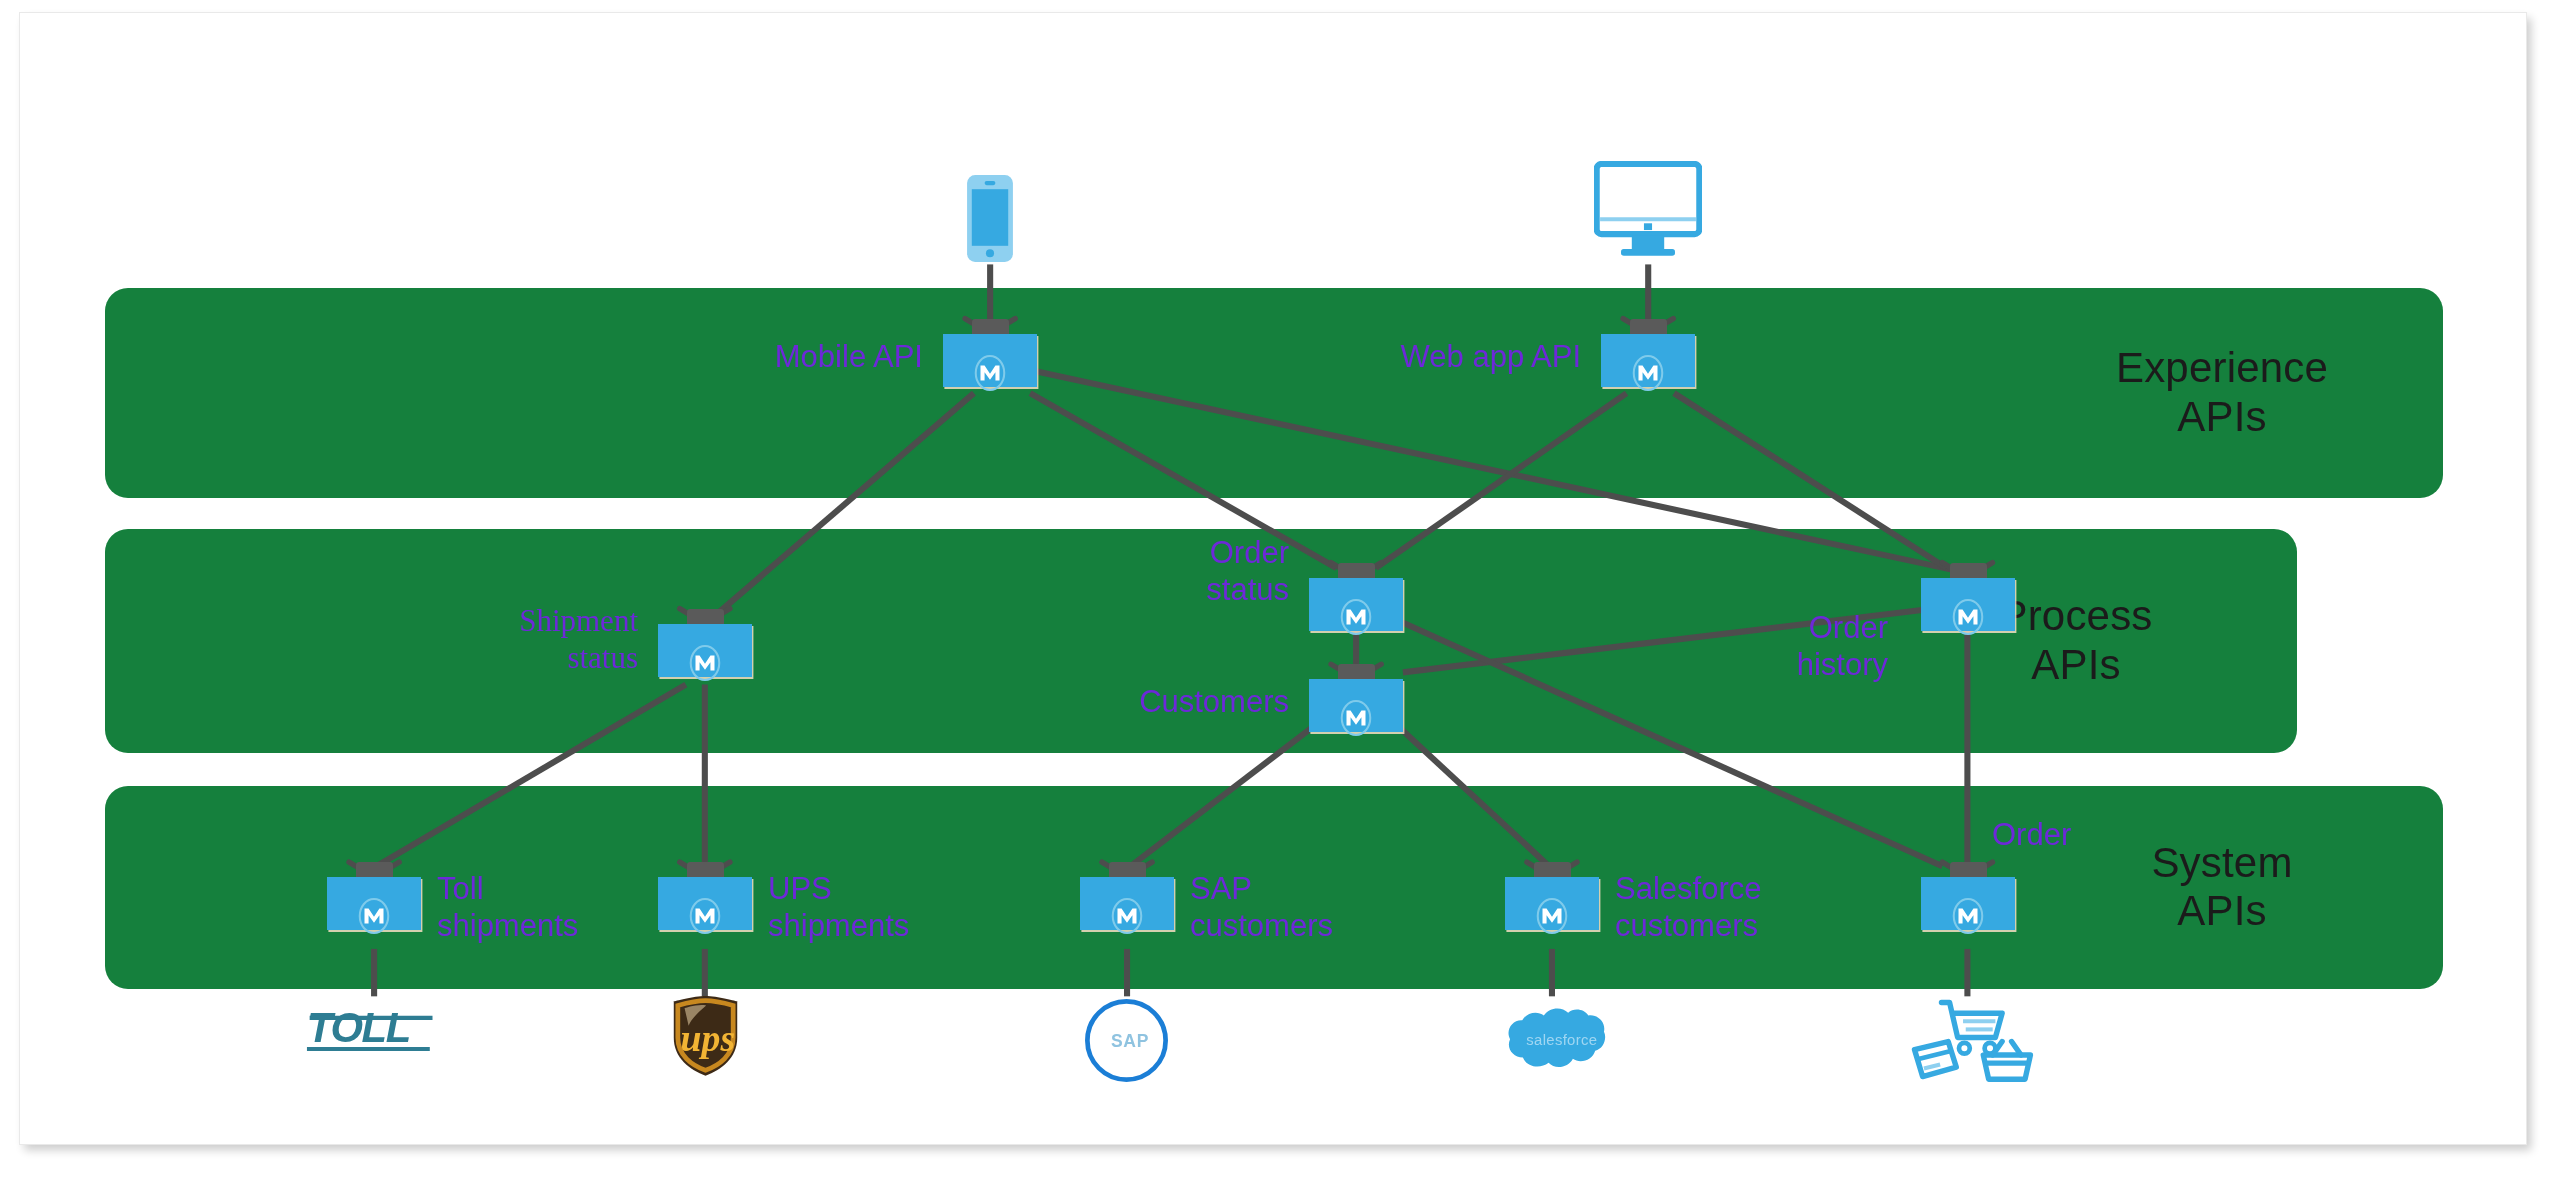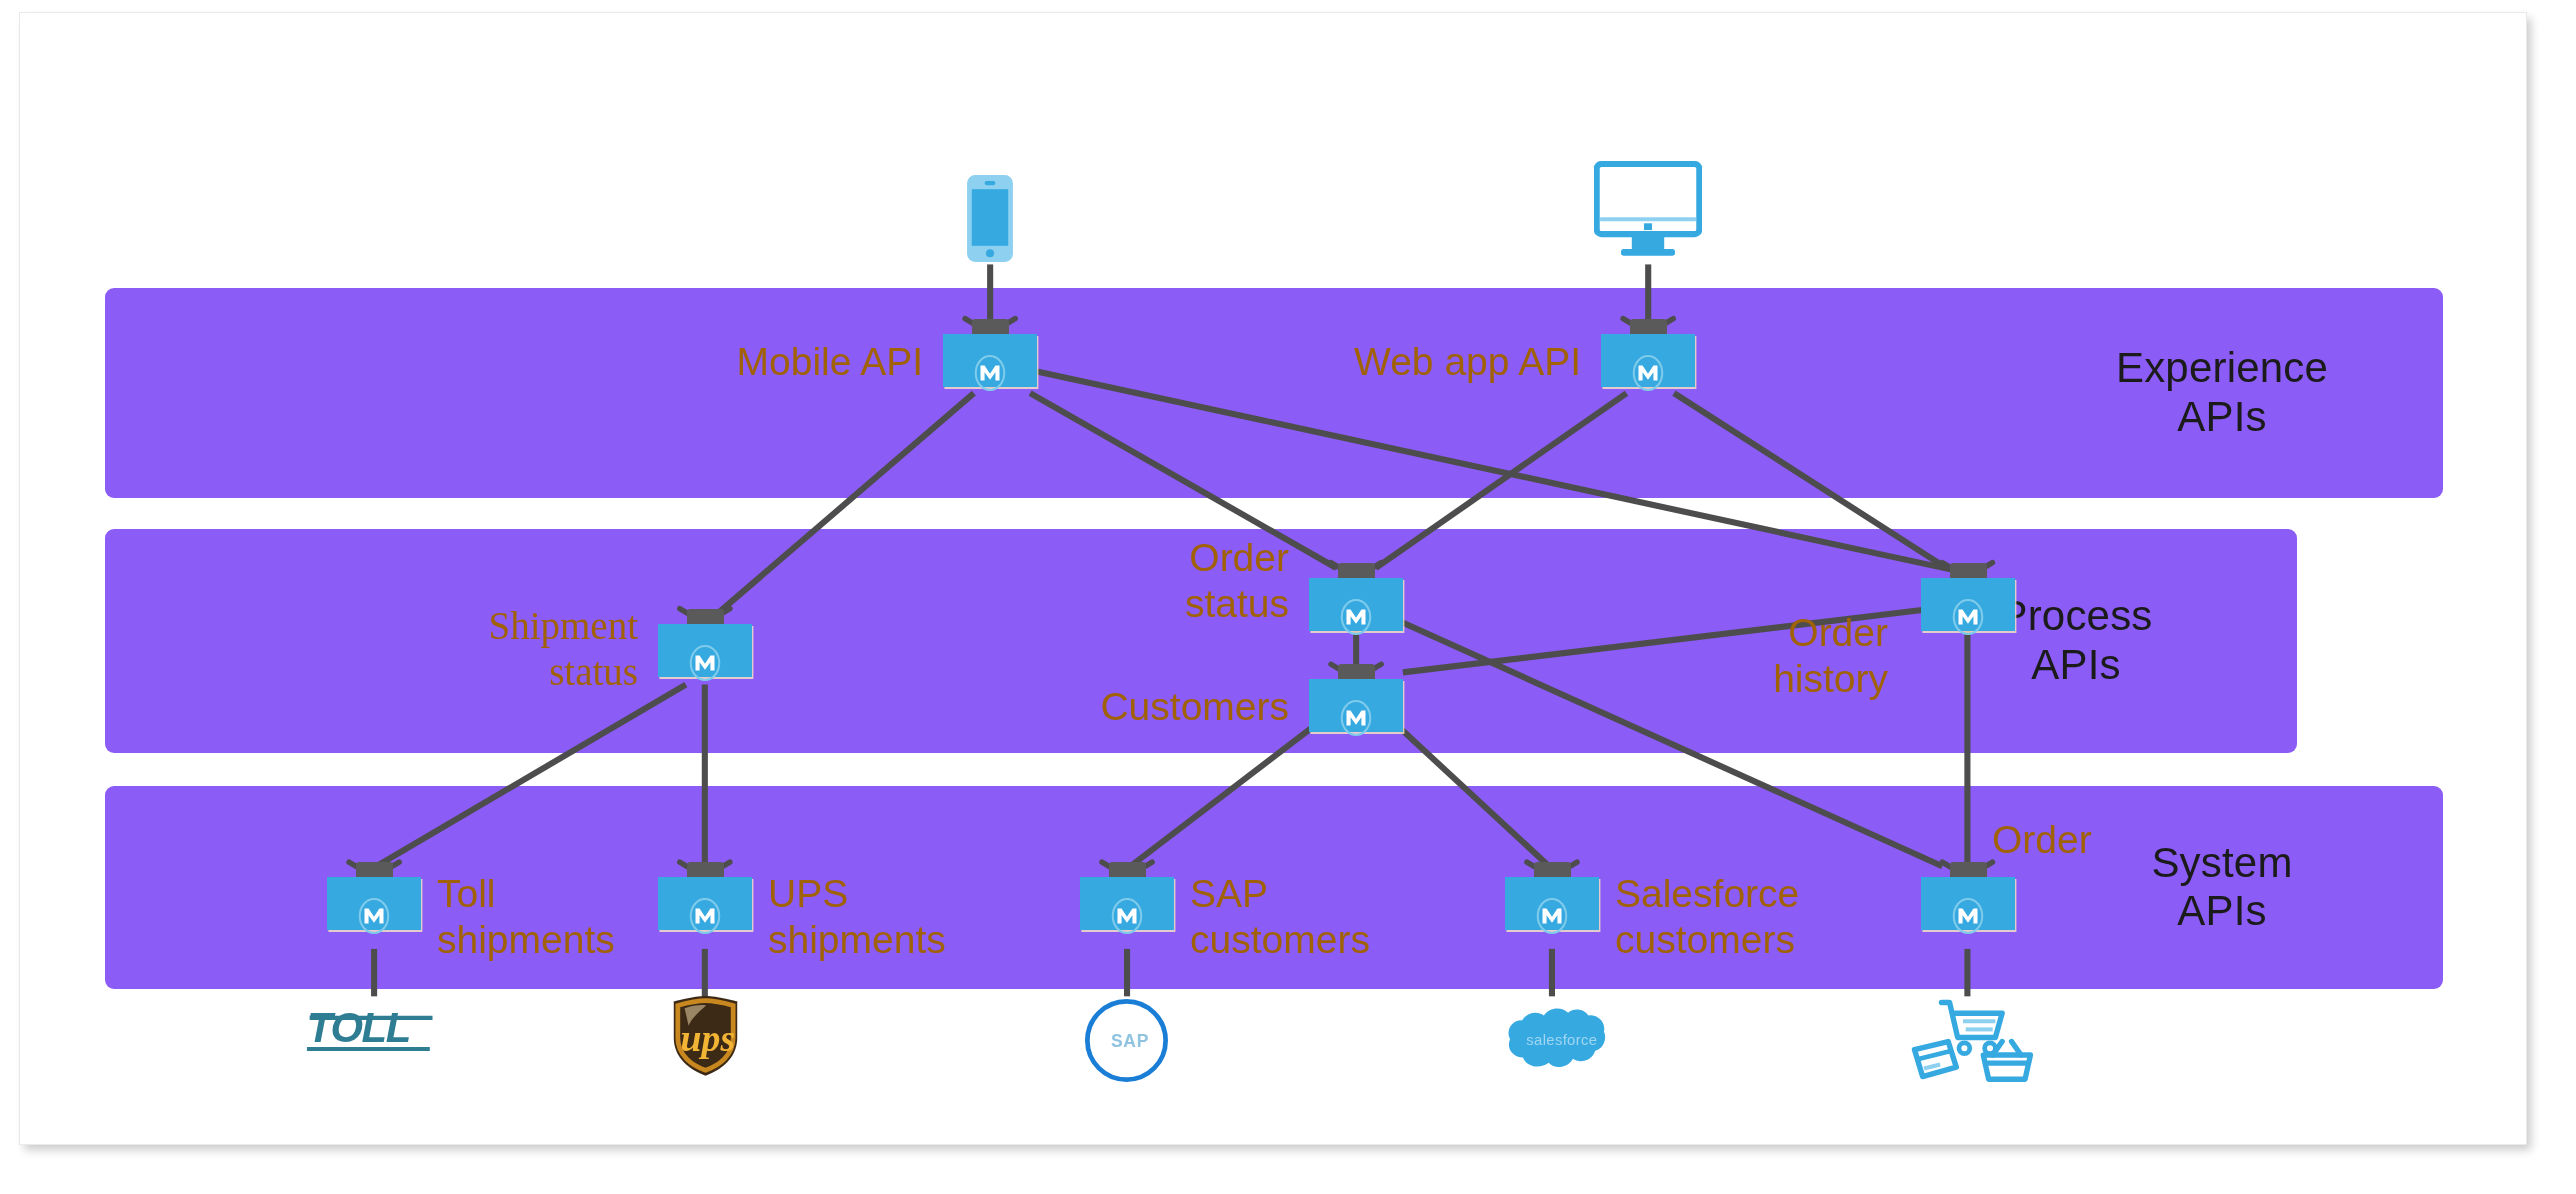--- a/index.html
+++ b/index.html
@@ -27,22 +27,22 @@
     height: 1133px;
     background: #ffffff;
     border: 1.4px solid #e9e9e9;
     box-shadow: 4.7px 6.1px 8.8px rgba(0,0,0,0.20);
     box-sizing: border-box;
   }
 
   
   .tier {
     position: absolute;
-    background: #8b5cf6;
-    border-radius: 9px;
+    background: #15803d;
+    border-radius: 23px;
     box-sizing: border-box;
   }
   .tier-label {
     position: absolute;
     right: 65px;
     top: 50%;
     transform: translateY(-50%);
     text-align: center;
     color: #1b1b1b;
     font-size: 42px;
@@ -91,22 +91,22 @@
     left: 50%;
     top: 39px;
     transform: translate(-50%, -50%);
     width: 38px;
     height: 38px;
   }
 
   
   .node-label {
     position: absolute;
-    color: #a16207;
-    font-size: 39px;
+    color: #6d28d9;
+    font-size: 31px;
     line-height: 1.18;
     font-weight: 400;
     white-space: pre-line;
   }
   .node-label.right { text-align: left; }
   .node-label.left  { text-align: right; }
 
   
   .device-icon { position: absolute; }
 

